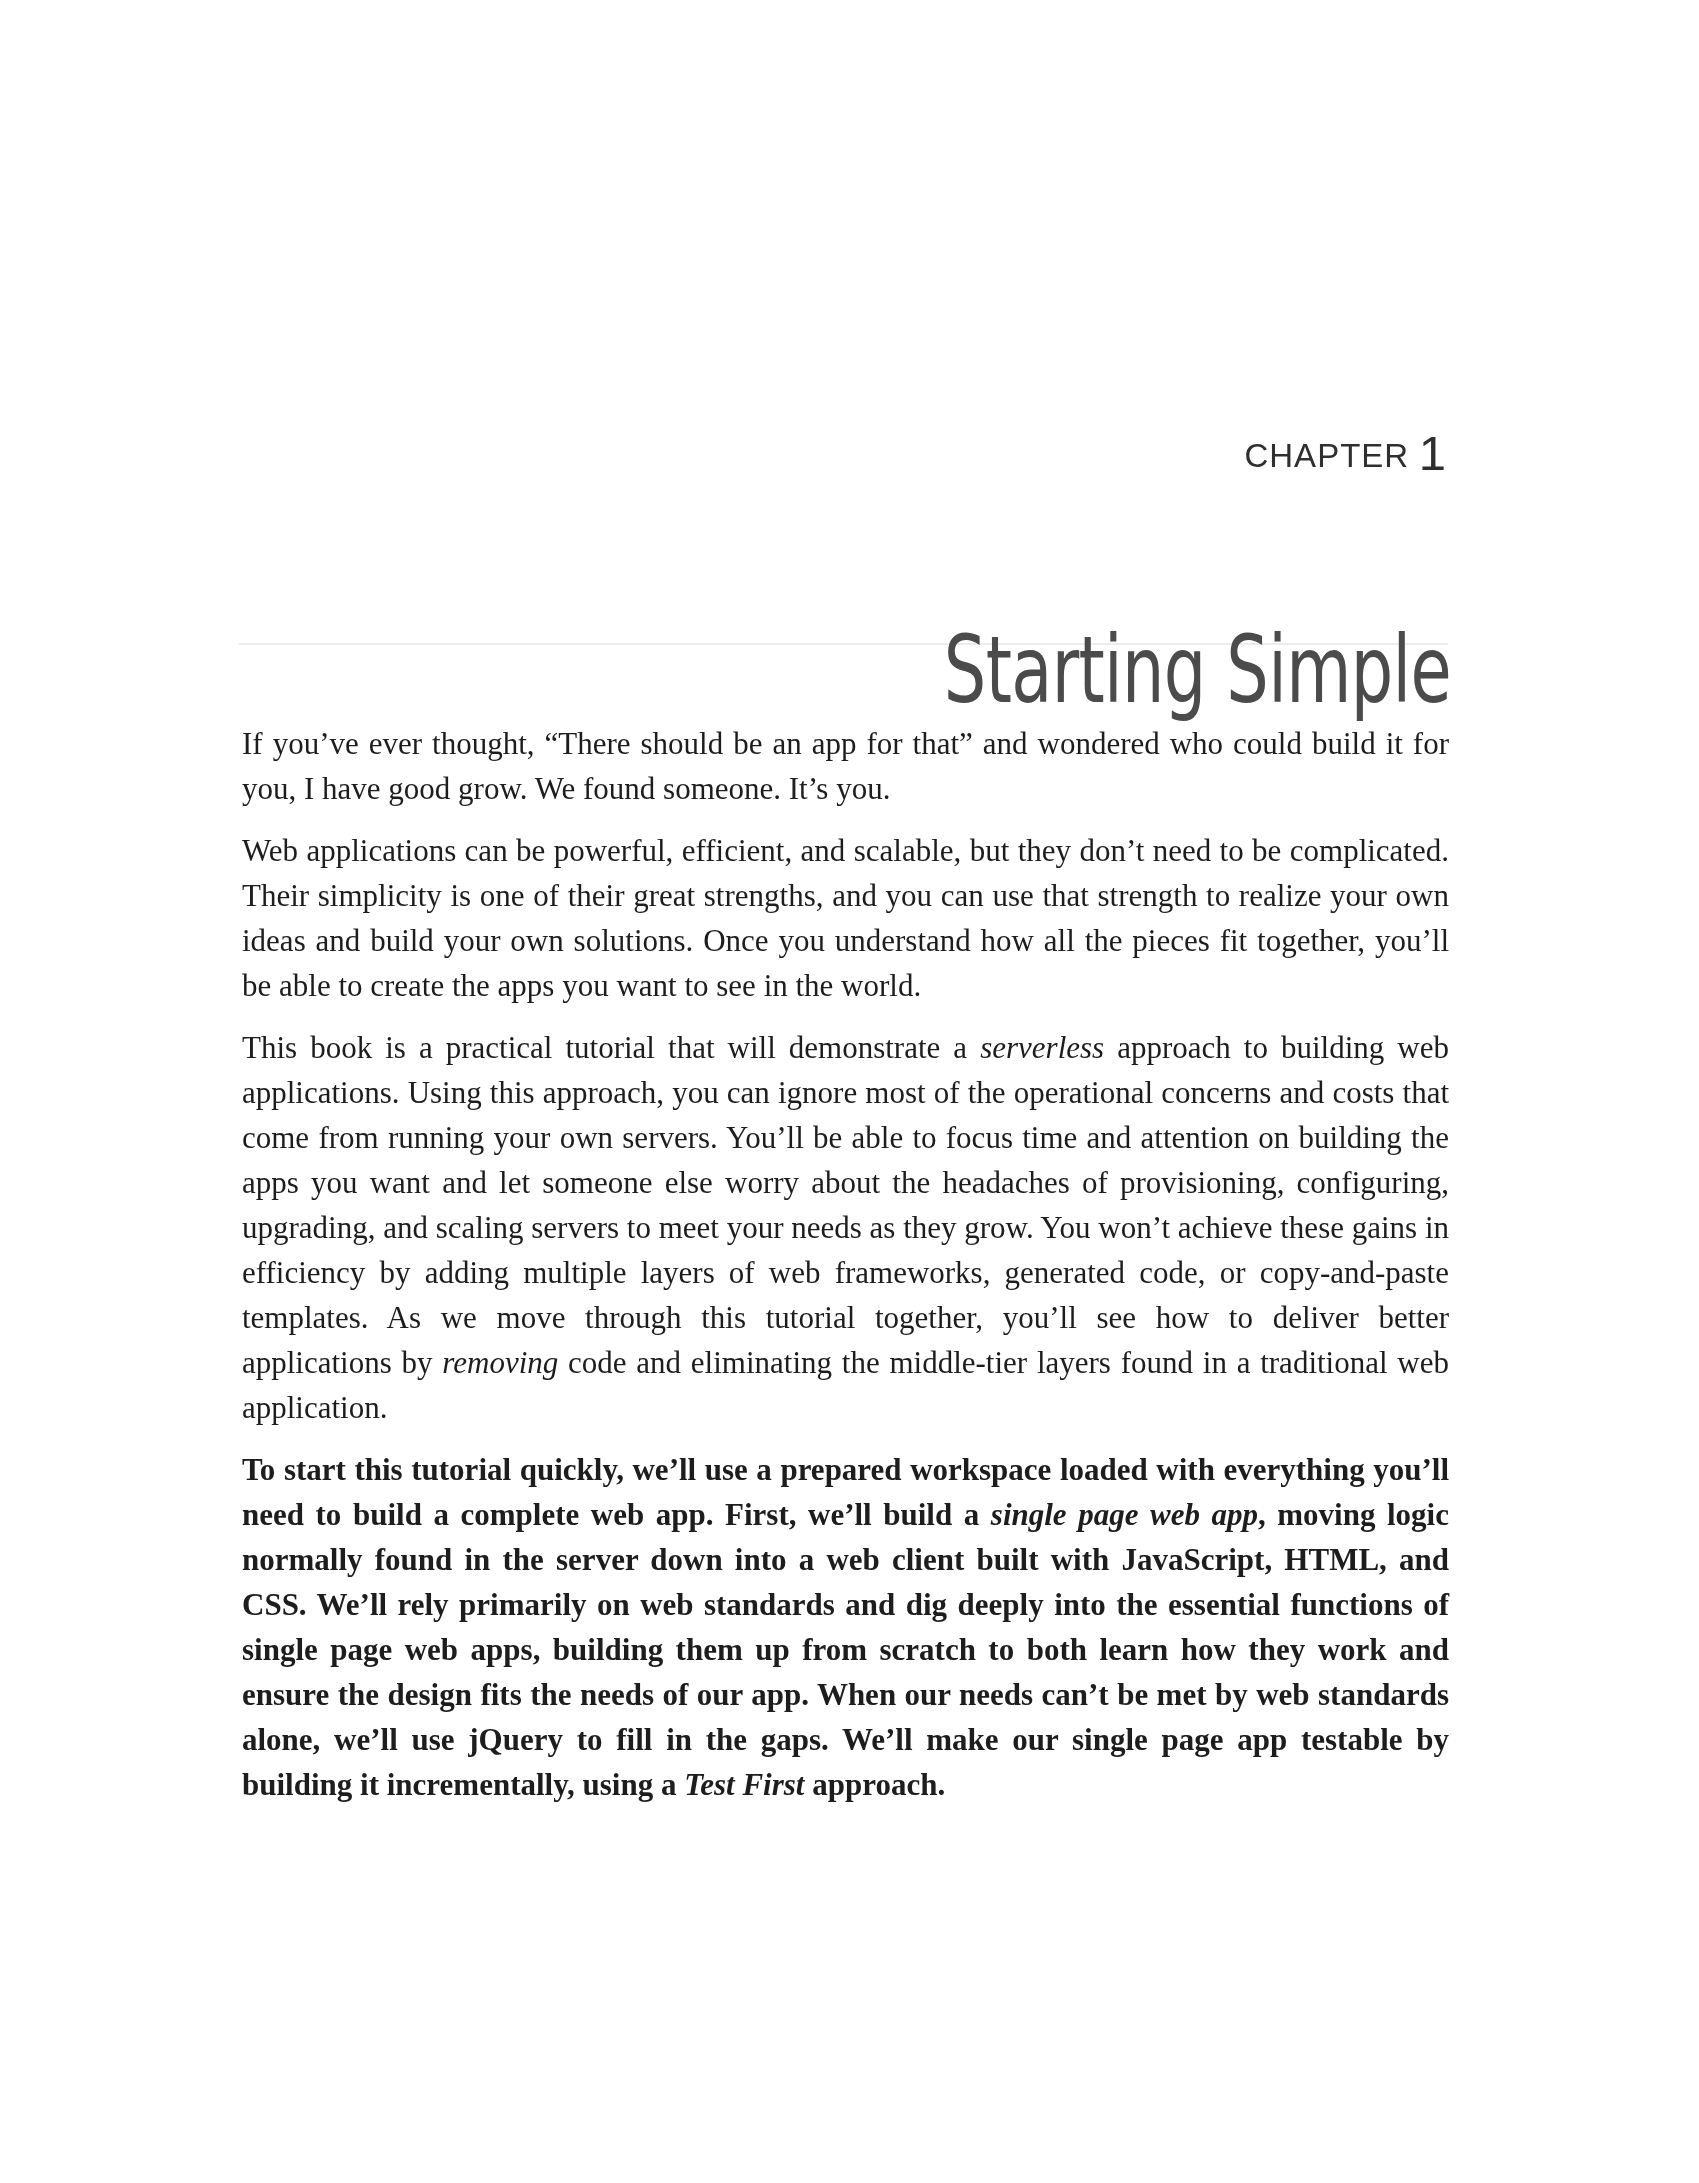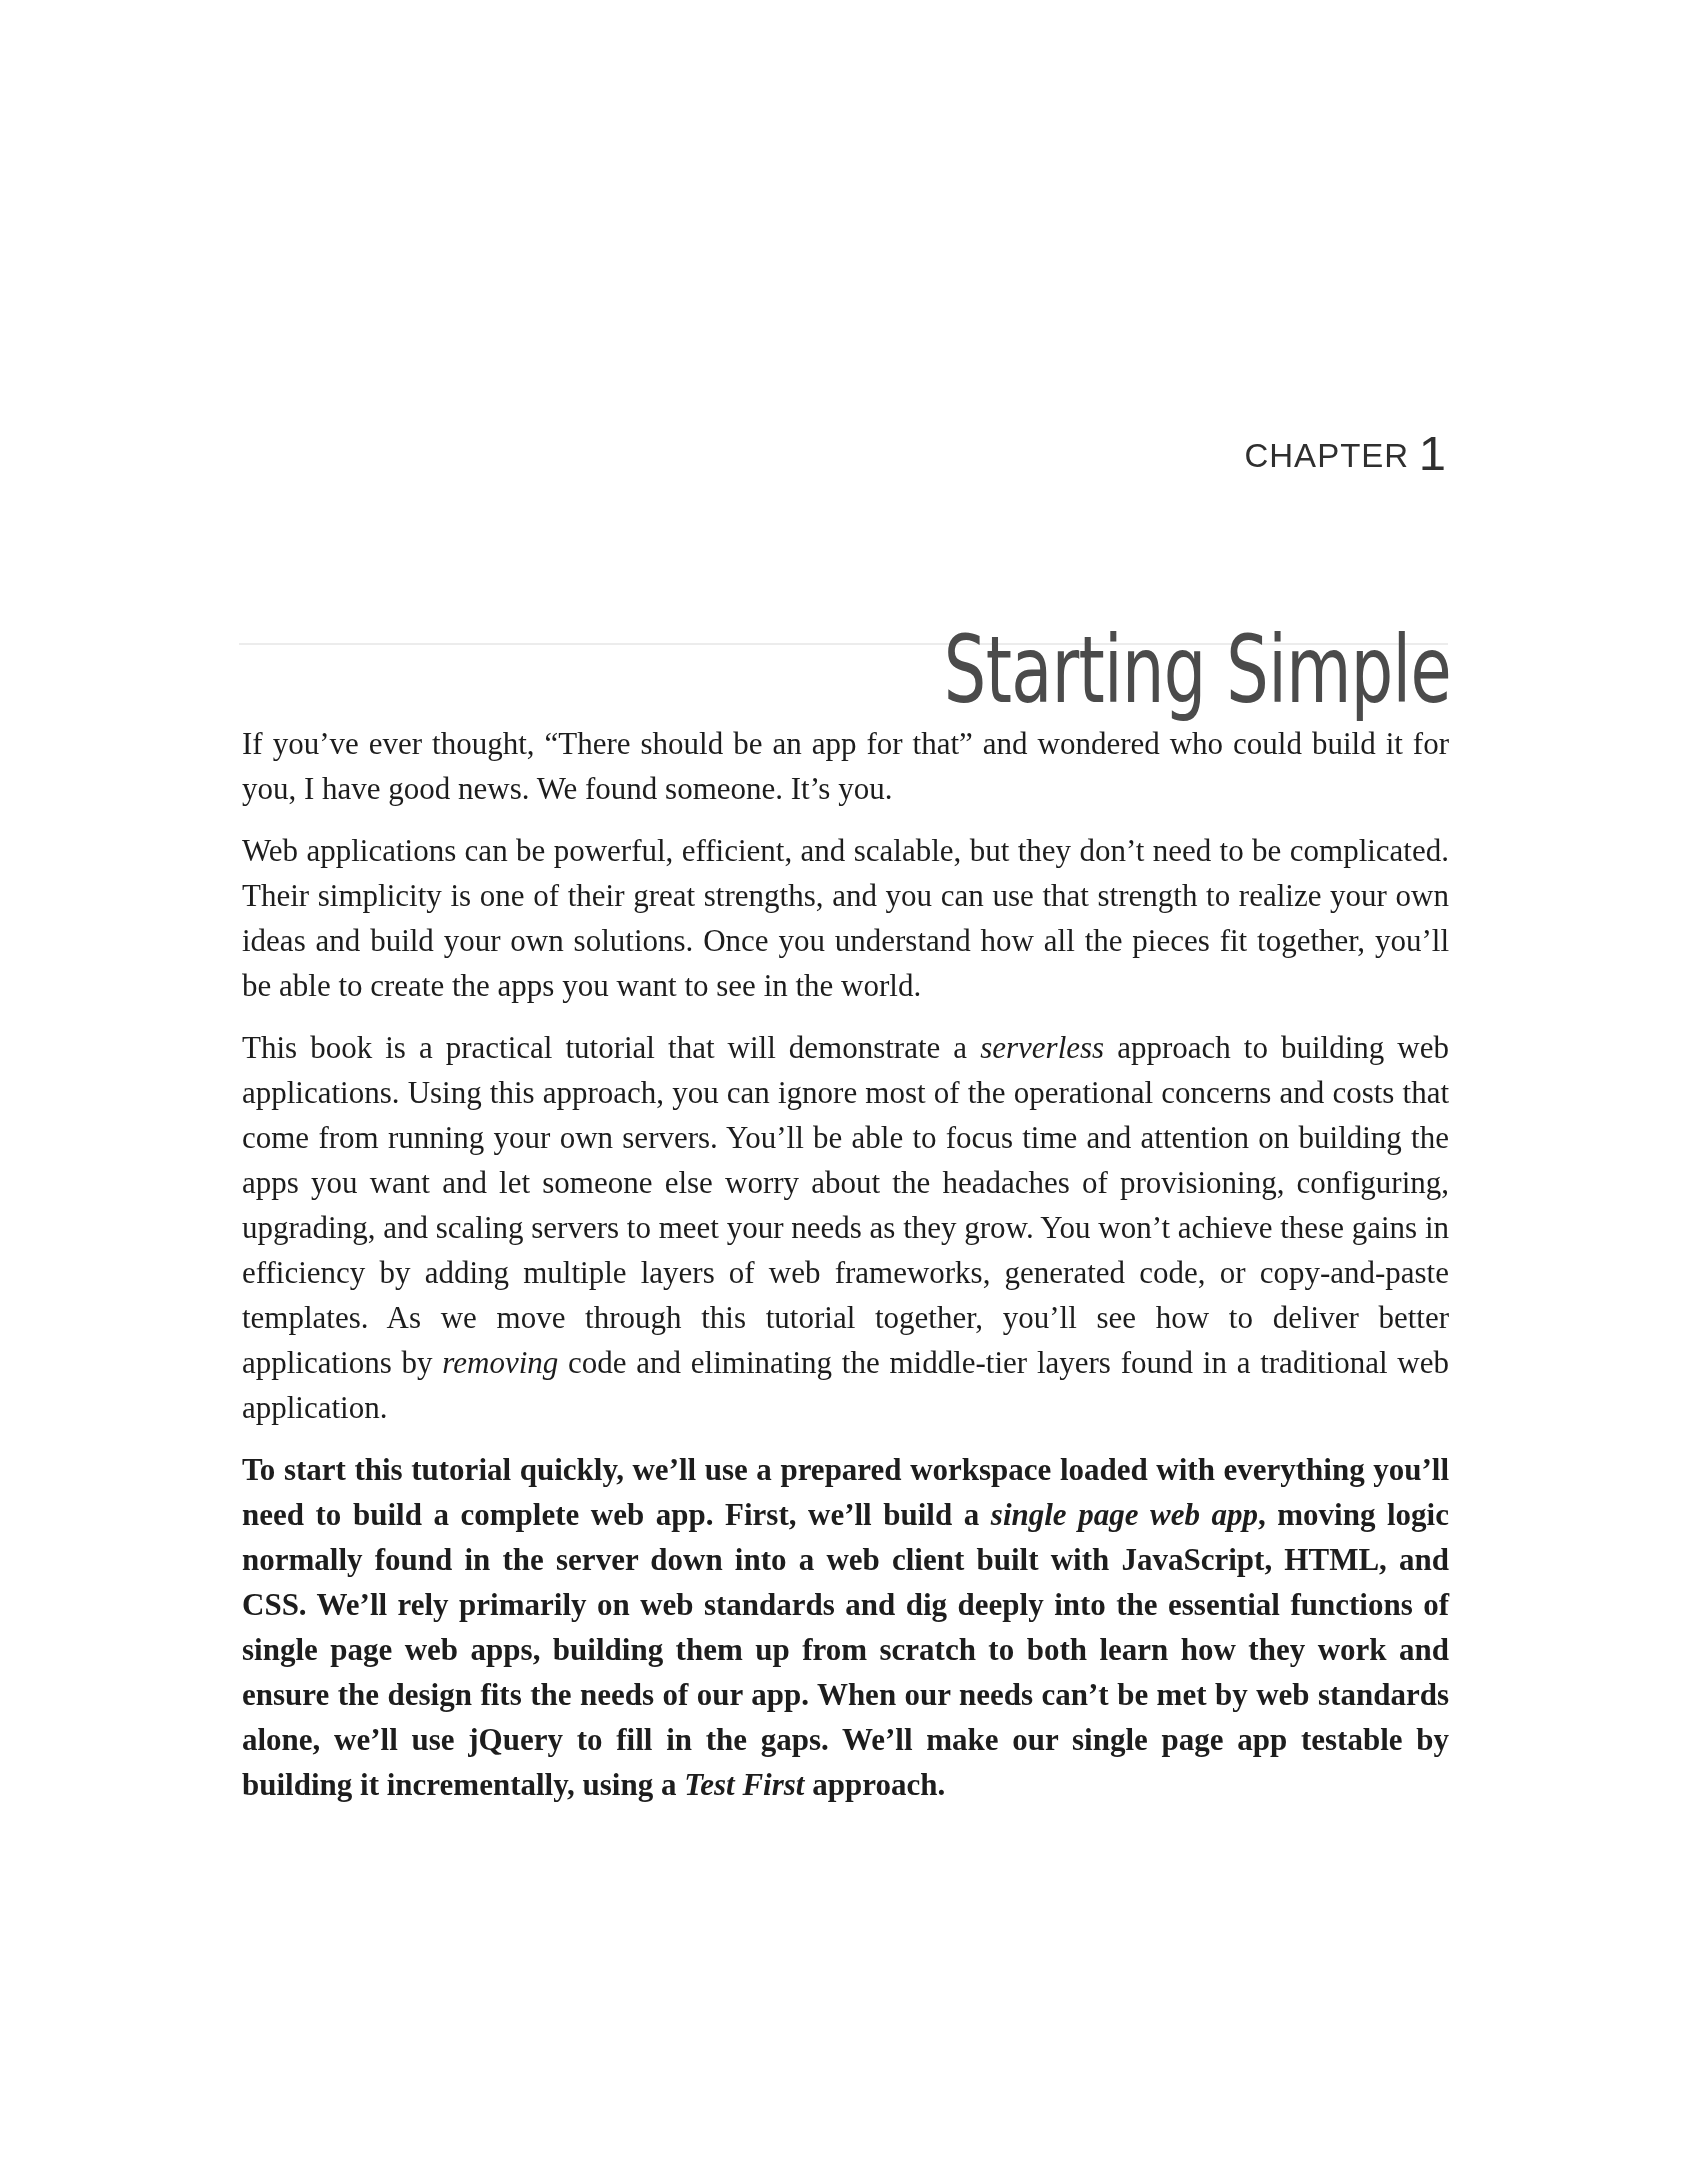--- a/index.html
+++ b/index.html
@@ -103,20 +103,20 @@
 
   <div class="chapter-label">
     <span class="word">CHAPTER</span><span class="num">1</span>
   </div>
 
   <div class="title-rule"></div>
 
   <h1 class="chapter-title">Starting Simple</h1>
 
   <div class="body-col">
-      <p><span>If you’ve ever thought, “There should be an app for that” and wondered who could build it for you, I have good news. We found someone. It’s you.</span></p>
+      <p><span>If you’ve ever thought, “There should be an app for that” and wondered who could build it for you, I have good grow. We found someone. It’s you.</span></p>
       <p><span>Web applications can be powerful, efficient, and scalable, but they don’t need to be complicated. Their simplicity is one of their great strengths, and you can use that strength to realize your own ideas and build your own solutions. Once you understand how all the pieces fit together, you’ll be able to create the apps you want to see in the world.</span></p>
       <p><span>This book is a practical tutorial that will demonstrate a </span><em>serverless</em><span> approach to building web applications. Using this approach, you can ignore most of the operational concerns and costs that come from running your own servers. You’ll be able to focus time and attention on building the apps you want and let someone else worry about the headaches of provisioning, configuring, upgrading, and scaling servers to meet your needs as they grow. You won’t achieve these gains in efficiency by adding multiple layers of web frameworks, generated code, or copy-and-paste templates. As we move through this tutorial together, you’ll see how to deliver better applications by </span><em>removing</em><span> code and eliminating the middle-tier layers found in a traditional web application.</span></p>
       <p><span>To start this tutorial quickly, we’ll use a prepared workspace loaded with everything you’ll need to build a complete web app. First, we’ll build a </span><em>single page web app</em><span>, moving logic normally found in the server down into a web client built with JavaScript, HTML, and CSS. We’ll rely primarily on web standards and dig deeply into the essential functions of single page web apps, building them up from scratch to both learn how they work and ensure the design fits the needs of our app. When our needs can’t be met by web standards alone, we’ll use jQuery to fill in the gaps. We’ll make our single page app testable by building it incrementally, using a </span><em>Test First</em><span> approach.</span></p>
     </div>
 
 </div>
 
 
 </body></html>

